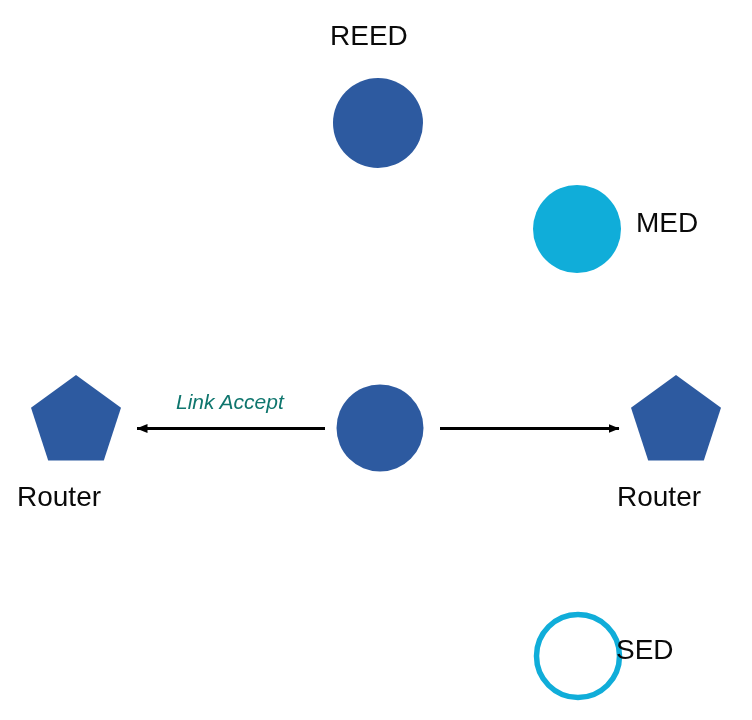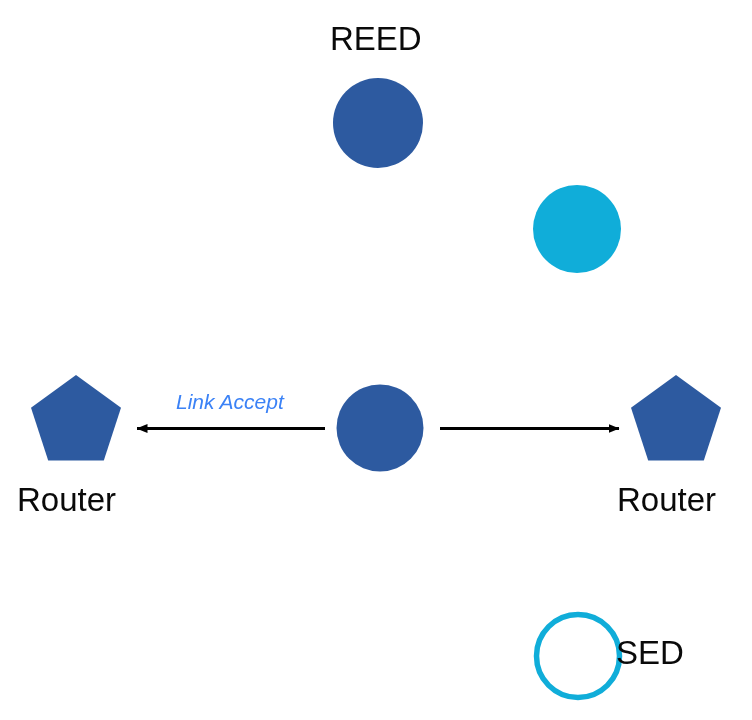--- a/index.html
+++ b/index.html
@@ -20,34 +20,34 @@
   #diagram-svg {
     position: absolute;
     left: 0;
     top: 0;
     width: 752px;
     height: 720px;
   }
   .node-label {
     position: absolute;
     font-family: "Liberation Sans", sans-serif;
-    font-size: 33px;
+    font-size: 28px;
     font-weight: 400;
     color: #0a0a0a;
     white-space: nowrap;
     line-height: 1;
     letter-spacing: 0px;
   }
   .edge-label {
     position: absolute;
     font-family: "Liberation Sans", sans-serif;
     font-size: 21px;
     font-style: italic;
     font-weight: 400;
-    color: #3b82f6;
+    color: #0f766e;
     white-space: nowrap;
     line-height: 1;
     text-align: center;
   }
   #label-reed   { left: 330px; top: 22px; }
   #label-med    { left: 636px; top: 209px; }
   #label-sed    { left: 616px; top: 636px; }
   #label-router-left  { left: 17px;  top: 483px; }
   #label-router-right { left: 617px; top: 483px; }
   #label-link-accept  { left: 176px; top: 391px; }
@@ -79,20 +79,21 @@
 
     <polygon points="76,375 121,407.7 103.8,460.6 48.2,460.6 31,407.7" fill="#2D5AA0"></polygon>
 
     <polygon points="676,375 721,407.7 703.8,460.6 648.2,460.6 631,407.7" fill="#2D5AA0"></polygon>
 
     <circle cx="578" cy="656" r="41.5" fill="none" stroke="#10ADD9" stroke-width="5.5"></circle>
   </svg>
 
   <div class="node-label" id="label-reed">REED</div>
 
+  <div class="node-label" id="label-med">MED</div>
 
   <div class="node-label" id="label-router-left">Router</div>
 
   <div class="node-label" id="label-router-right">Router</div>
 
   <div class="node-label" id="label-sed">SED</div>
 
   <div class="edge-label" id="label-link-accept">Link Accept</div>
 
 </div>

